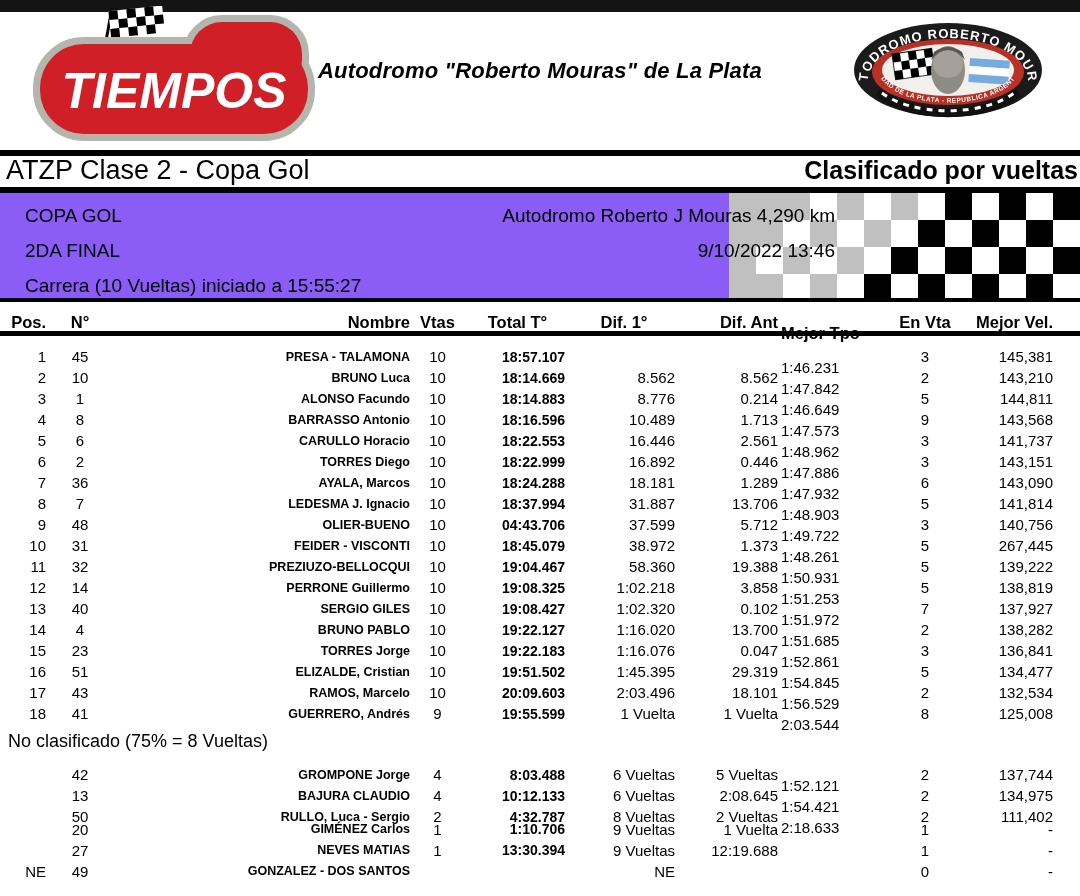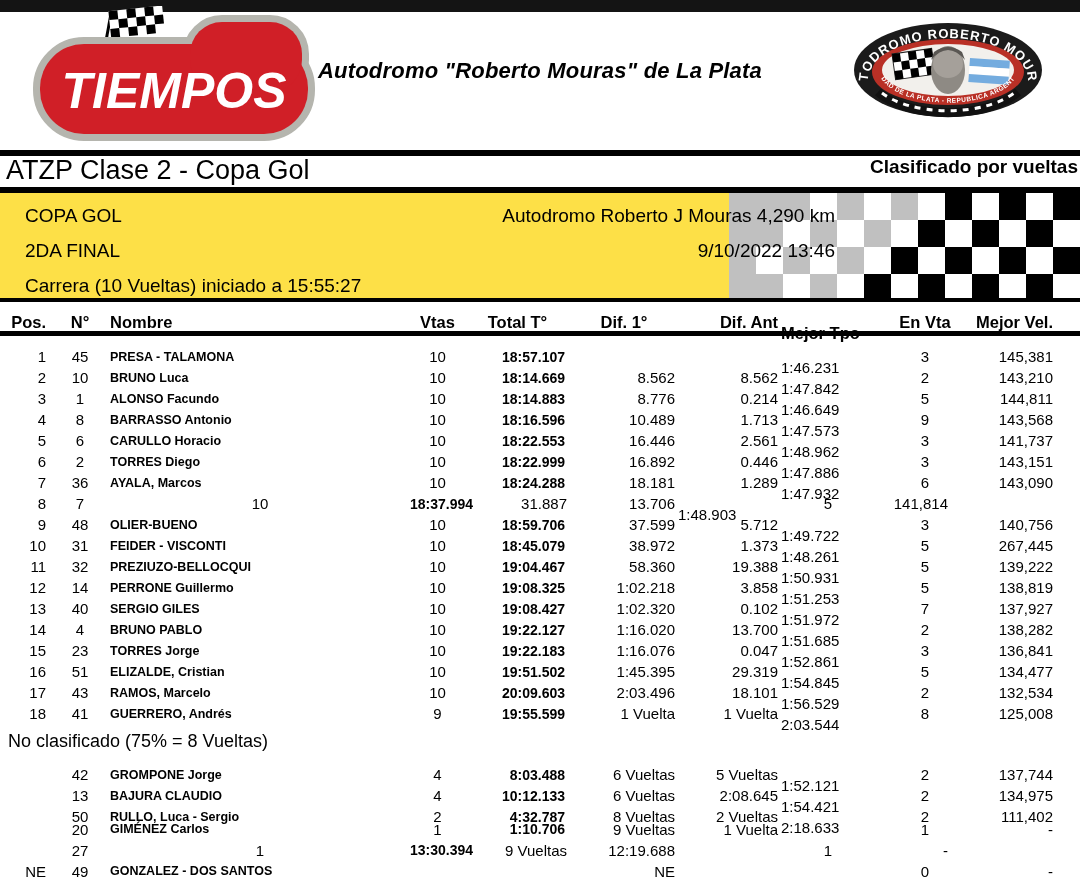--- a/index.html
+++ b/index.html
@@ -13,44 +13,44 @@
   .tiempos-logo{position:absolute;left:30px;top:6px;}
   .mouras-badge{position:absolute;left:852px;top:20px;}
   
   .rule{position:absolute;left:0;width:1080px;background:#000;}
   .rule.r1{top:150px;height:6px;}
   .rule.r2{top:187px;height:6px;}
   .rule.r3{top:298px;height:4px;}
   .rule.r4{top:331px;height:5px;}
   
   .class-title{position:absolute;left:6px;top:155px;font-size:27px;}
-  .report-title{position:absolute;right:2px;top:156px;font-size:19px;font-weight:bold;}
+  .report-title{position:absolute;right:2px;top:156px;font-size:25px;font-weight:bold;}
   
-  .infoband{position:absolute;left:0;top:193px;width:1080px;height:105px;background:#fde047;}
+  .infoband{position:absolute;left:0;top:193px;width:1080px;height:105px;background:#8b5cf6;}
   .checker{position:absolute;left:729px;top:0;width:351px;height:108px;display:grid;
      grid-template-columns:repeat(13,27px);grid-auto-rows:27px;}
   .checker div{width:27px;height:27px;}
   .info-line{position:absolute;font-size:19px;z-index:2;}
   .il1{left:25px;top:12px;}
   .il2{left:25px;top:47px;}
   .il3{left:25px;top:82px;}
   .ir1{right:245px;top:12px;text-align:right;}
   .ir2{right:245px;top:47px;}
   
   .trow{display:grid;grid-template-columns:50px 60px 300px 55px 105px 108px 103px 94px 100px 105px;
         height:21px;align-items:center;font-size:15px;border-radius:8px;}
   .theader{position:absolute;left:0;top:302px;width:1080px;height:29px;}
   .theader .trow{height:29px;font-size:16.5px;font-weight:bold;}
   .tbody{position:absolute;left:0;top:337px;width:1080px;}
   .ncbody{position:absolute;left:0;top:755px;width:884px;}
   .nc-label{position:absolute;left:8px;top:731px;font-size:18px;}
   .cell{white-space:nowrap;overflow:visible;}
   .c0{text-align:right;padding-right:4px;}
   .c1{text-align:center;}
-  .c2{text-align:left;}
+  .c2{text-align:right;}
   .c3{text-align:center;}
   .c4{text-align:right;padding-right:5px;}
   .c5{text-align:right;padding-right:3px;}
   .c6{text-align:right;padding-right:3px;}
   .c7{text-align:left;padding-right:6px;margin-top:22px;}
   .c8{text-align:center;}
   .c9{text-align:right;padding-right:27px;}
   .tbody .c2,.ncbody .c2{font-weight:bold;font-size:12.5px;}
   .tbody .c4,.ncbody .c4{font-weight:bold;font-size:14px;}
   .theader .c4,.theader .c5{text-align:center;padding-right:0;}
@@ -310,34 +310,35 @@
         <div class="cell c4">18:24.288</div>
         <div class="cell c5">18.181</div>
         <div class="cell c6">1.289</div>
         <div class="cell c7">1:47.932</div>
         <div class="cell c8">6</div>
         <div class="cell c9">143,090</div>
       </div>
       <div class="trow">
         <div class="cell c0">8</div>
         <div class="cell c1">7</div>
+        <div class="cell c2">LEDESMA J. Ignacio</div>
         <div class="cell c3">10</div>
         <div class="cell c4">18:37.994</div>
         <div class="cell c5">31.887</div>
         <div class="cell c6">13.706</div>
         <div class="cell c7">1:48.903</div>
         <div class="cell c8">5</div>
         <div class="cell c9">141,814</div>
       </div>
       <div class="trow">
         <div class="cell c0">9</div>
         <div class="cell c1">48</div>
         <div class="cell c2">OLIER-BUENO</div>
         <div class="cell c3">10</div>
-        <div class="cell c4">18:59.706</div>
+        <div class="cell c4">04:43.706</div>
         <div class="cell c5">37.599</div>
         <div class="cell c6">5.712</div>
         <div class="cell c7">1:49.722</div>
         <div class="cell c8">3</div>
         <div class="cell c9">140,756</div>
       </div>
       <div class="trow">
         <div class="cell c0">10</div>
         <div class="cell c1">31</div>
         <div class="cell c2">FEIDER - VISCONTI</div>
@@ -493,20 +494,21 @@
         <div class="cell c4">1:10.706</div>
         <div class="cell c5">9 Vueltas</div>
         <div class="cell c6">1 Vuelta</div>
         <div class="cell c7"></div>
         <div class="cell c8">1</div>
         <div class="cell c9">-</div>
       </div>
       <div class="trow">
         <div class="cell c0"></div>
         <div class="cell c1">27</div>
+        <div class="cell c2">NEVES MATIAS</div>
         <div class="cell c3">1</div>
         <div class="cell c4">13:30.394</div>
         <div class="cell c5">9 Vueltas</div>
         <div class="cell c6">12:19.688</div>
         <div class="cell c7"></div>
         <div class="cell c8">1</div>
         <div class="cell c9">-</div>
       </div>
       <div class="trow">
         <div class="cell c0">NE</div>

